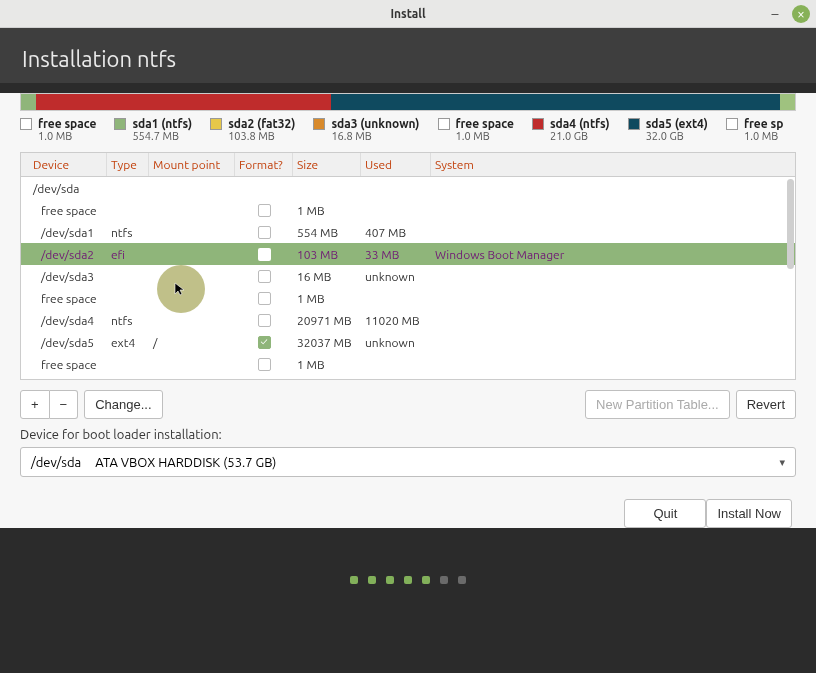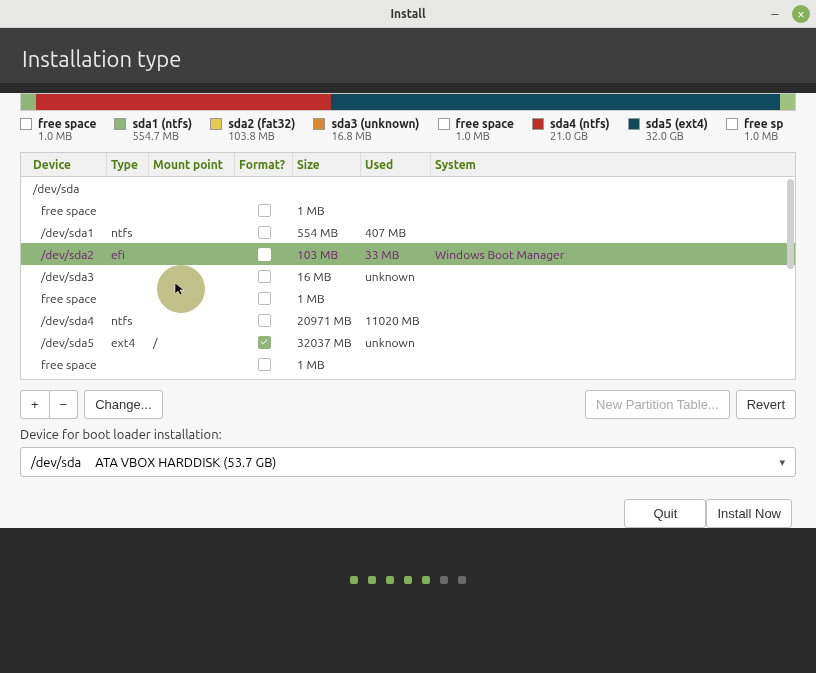--- a/index.html
+++ b/index.html
@@ -66,22 +66,22 @@
   .table-header, .table-row {
     display:grid;
     grid-template-columns: 78px 42px 86px 58px 68px 70px 1fr;
     align-items:center;
     padding: 0 8px;
     height: 22px;
     font-size:12px;
   }
   .table-header {
     border-bottom:1px solid #ccc;
-    font-weight:700;
-    color:#4d7c0f;
+    font-weight:400;
+    color:#c2410c;
     background:#f0f0f0;
     height:24px;
   }
   .table-header > div { border-right:1px solid #ddd; padding:4px 4px; height:100%; display:flex; align-items:center;}
   .table-header > div:last-child{border-right:none;}
   .table-row > div { padding:0 4px; color:#333;}
   .row-disk { color:#666;}
   .format-cell { display:flex; justify-content:center;}
   .chk { width:13px; height:13px; border:1px solid #bbb; border-radius:2px; background:#fff; display:inline-flex; align-items:center; justify-content:center;}
   .chk.checked { background:#8fb57a; border-color:#8fb57a;}
@@ -157,21 +157,21 @@
 
 <div class="titlebar">
   <span class="titlebar-title">Install</span>
   <div class="titlebar-controls">
     <div class="tb-btn">–</div>
     <div class="tb-btn tb-close">×</div>
   </div>
 </div>
 
 <div class="header">
-  <h1>Installation type</h1>
+  <h1>Installation ntfs</h1>
 </div>
 
 <div class="content">
 
   <div class="disk-bar" id="disk-bar">
       <div class="disk-seg" style="background: rgb(143, 181, 122); flex: 2 1 0%;"></div>
       <div class="disk-seg" style="background: rgb(191, 44, 44); flex: 38 1 0%;"></div>
       <div class="disk-seg" style="background: rgb(15, 74, 95); flex: 58 1 0%;"></div>
       <div class="disk-seg" style="background: rgb(159, 194, 127); flex: 2 1 0%;"></div>
     </div>

